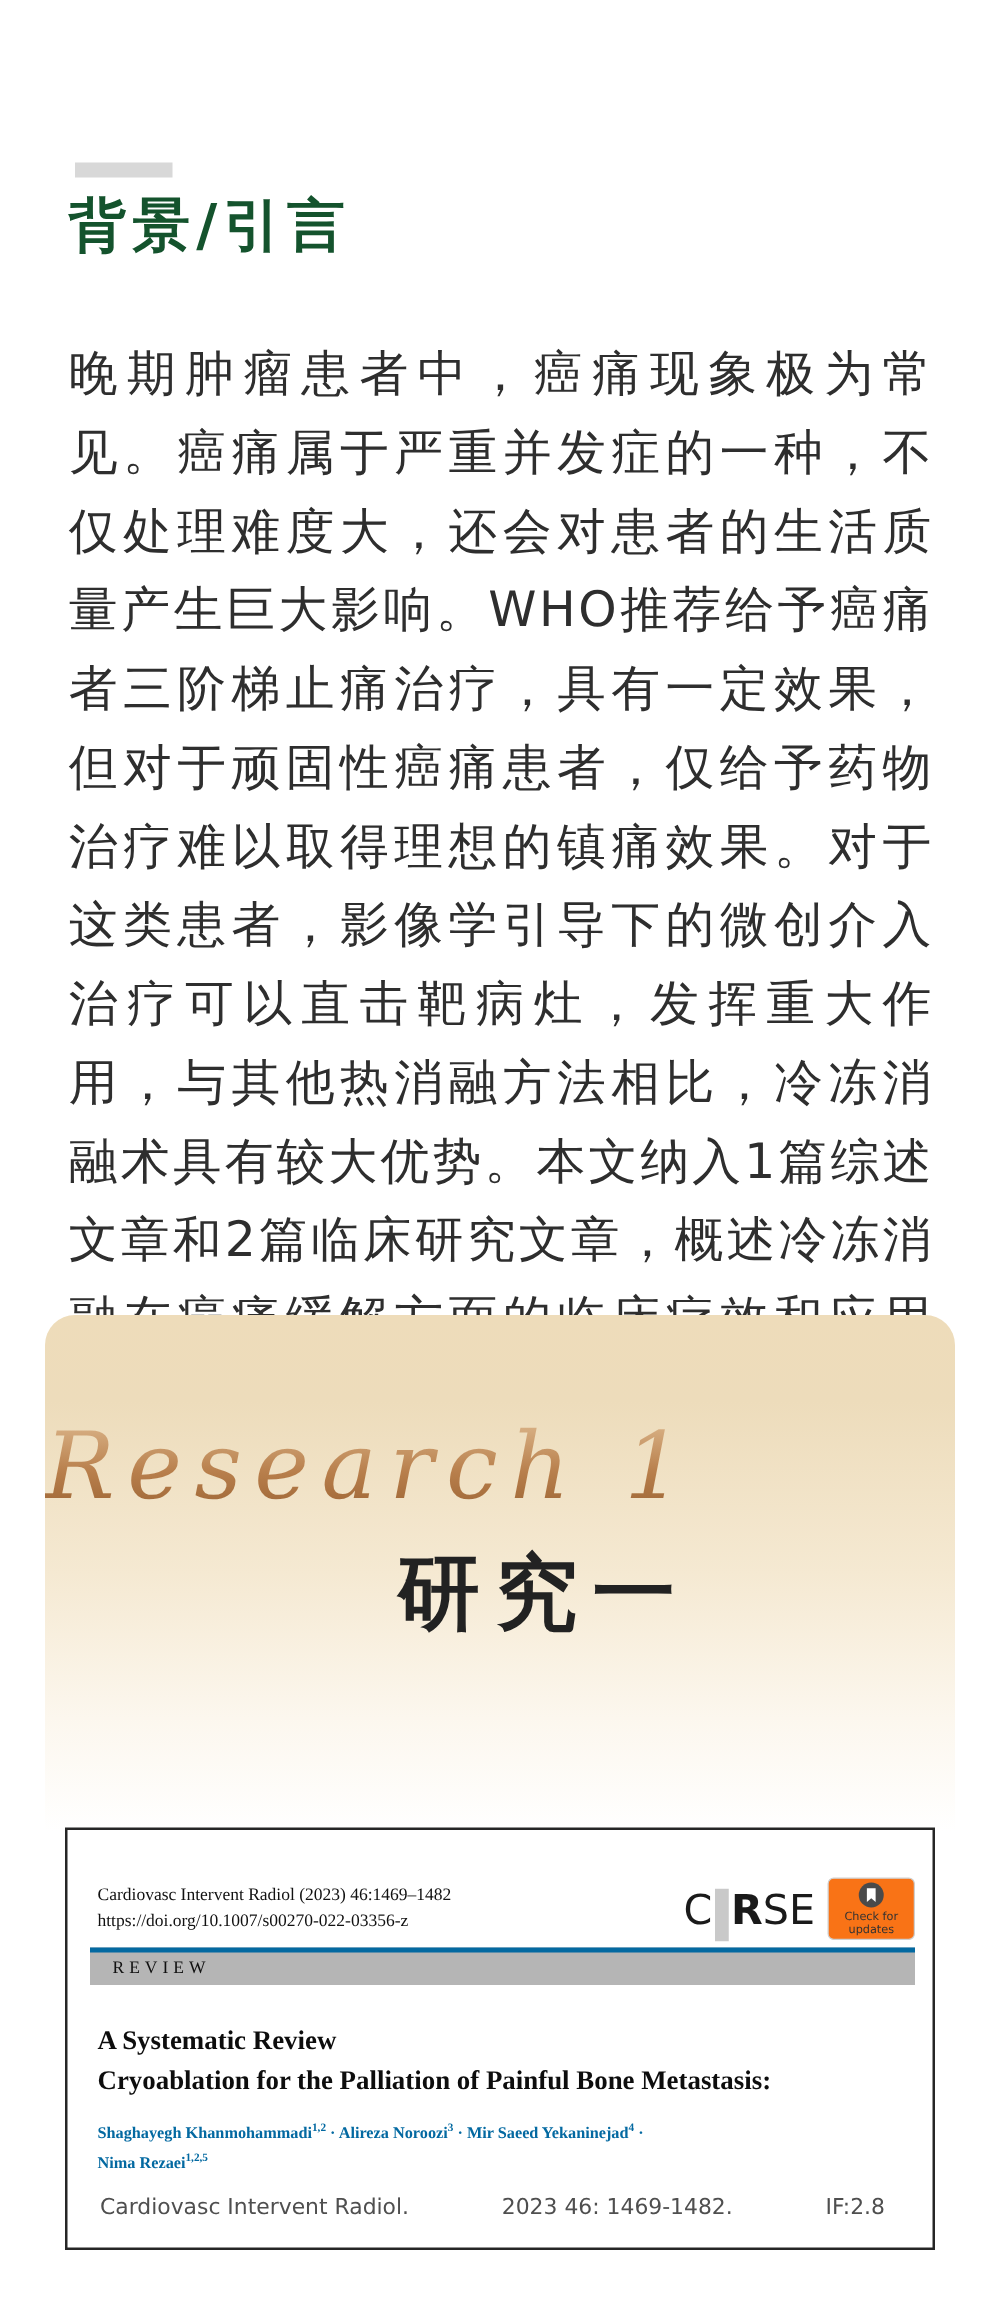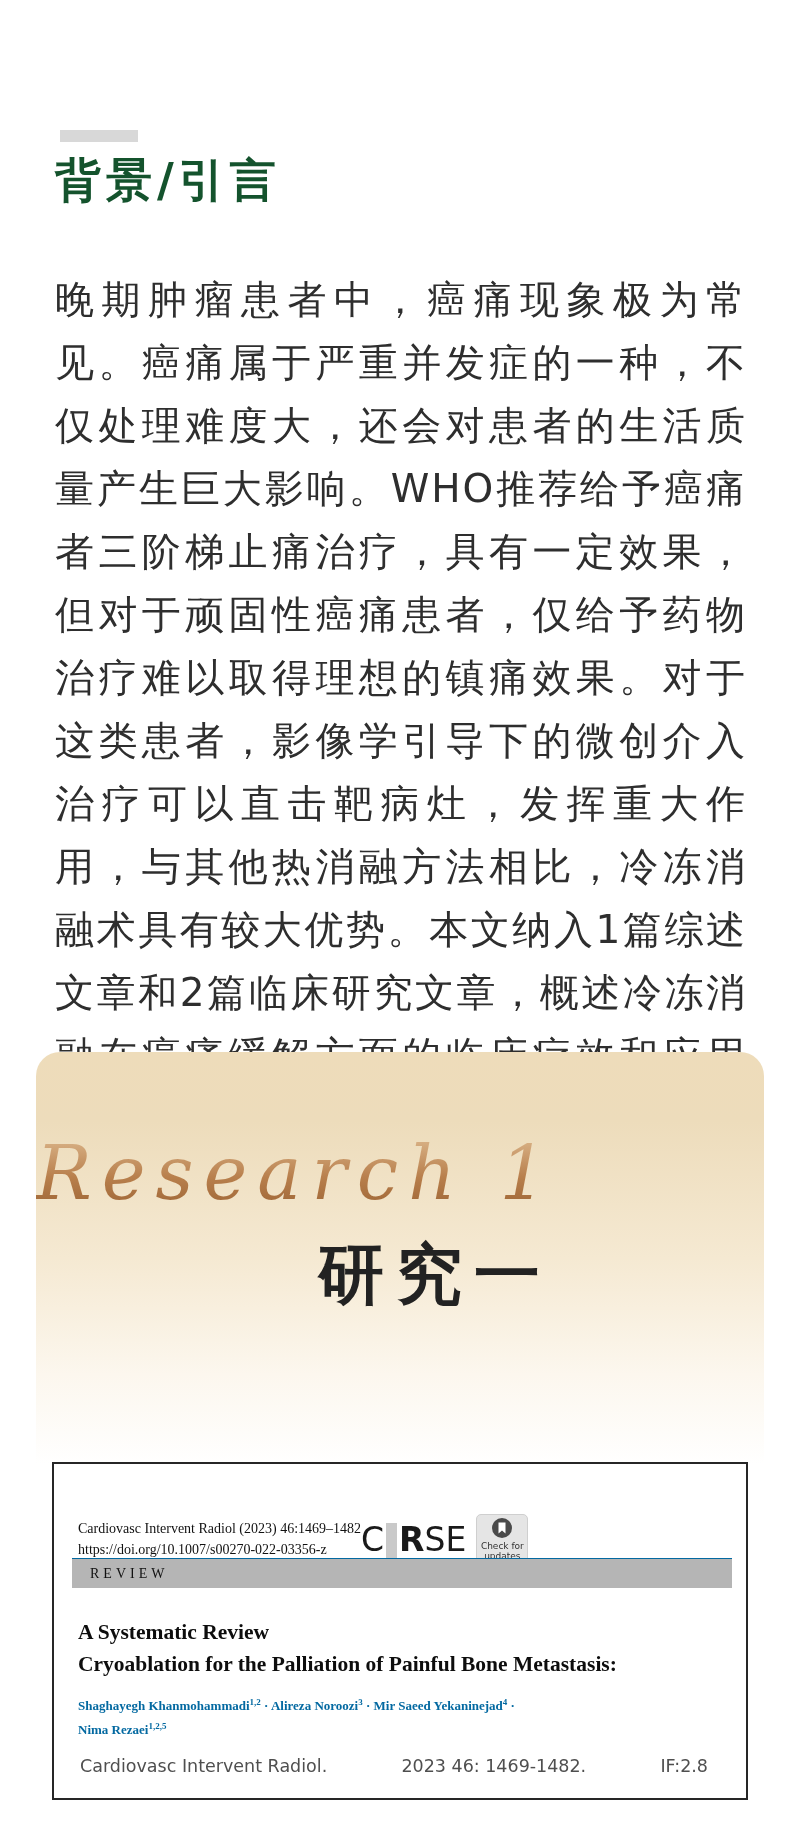--- a/index.html
+++ b/index.html
@@ -63,49 +63,49 @@
 
   
   .card {
     position:absolute; left:52px; top:1462px;
     width:696px; height:338px;
     background:#ffffff;
     border:2px solid #262626;
   }
   .card-head {
     position:absolute; top:38px; left:24px; right:14px;
-    display:flex; align-items:center;margin-top:12px;
+    display:flex; justify-content:space-between; align-items:center;
   }
   .journal-ref-block {
     font-family:"Liberation Serif","DejaVu Serif",serif;
     font-size:14px; line-height:21px; color:#111111;
   }
   .head-right { display:flex; align-items:center; gap:10px; }
   .cirse-logo {
     display:flex; align-items:center;
     font-family:"DejaVu Sans","Liberation Sans",sans-serif;
     font-size:33px; color:#1a1a1a; line-height:1;
   }
   .cirse-logo .logo-bar {
     width:11px; height:42px; background:#c9c9c9;
     margin:0 2px; position:relative; top:5px;
   }
   .cirse-logo .logo-r { font-weight:700; }
   .check-badge {
-    width:52px; height:50px;
-    background:#e5e5e5; border:1px solid #cfcfcf; border-radius:5px;
+    width:70px; height:50px;
+    background:#f97316; border:1px solid #cfcfcf; border-radius:5px;
     display:flex; flex-direction:column; align-items:center; justify-content:center;
     font-size:9px; line-height:10px; color:#333333; text-align:center;
   }
   .check-badge svg { display:block; margin-bottom:2px; }
   .review-bar {
     position:absolute; top:94px; left:18px; right:14px;
     height:30px;
     background:#b5b5b5;
-    border-top:1px solid #0369a1;
+    border-top:4px solid #0369a1;
     display:flex; align-items:center;
     padding-left:18px;
     font-family:"Liberation Serif","DejaVu Serif",serif;
     font-size:14px; letter-spacing:4px; color:#111111;
   }
   .card-title {
     position:absolute; top:152px; left:24px; right:24px;
     font-family:"Liberation Serif","DejaVu Serif",serif;
     font-weight:700; font-size:21.5px; line-height:32px;
     color:#0d0d0d;

